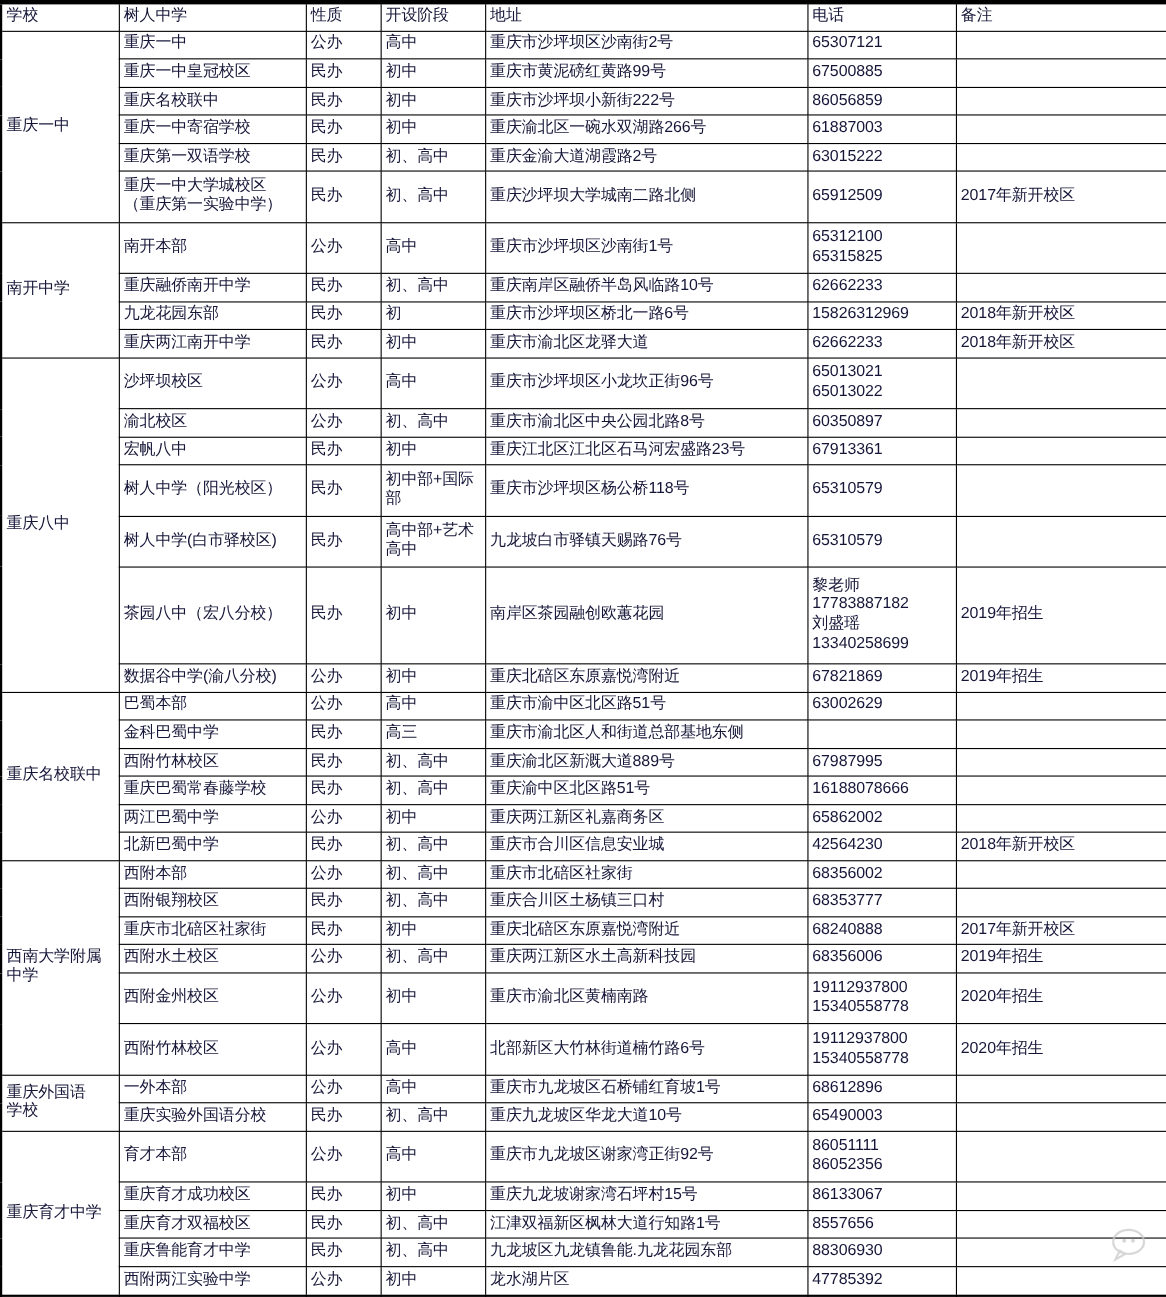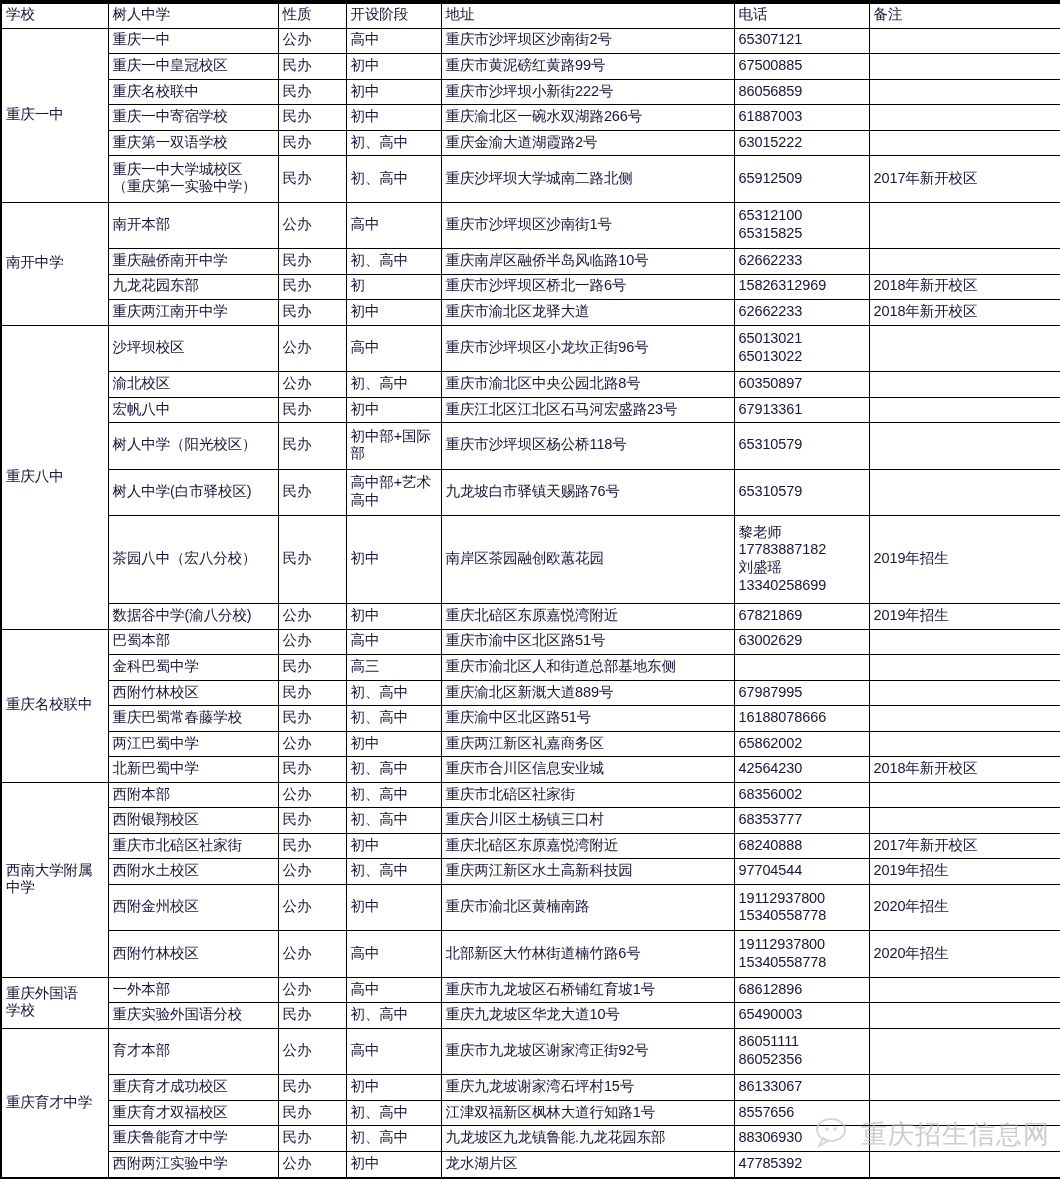--- a/index.html
+++ b/index.html
@@ -322,21 +322,21 @@
         <td>初中</td>
         <td>重庆北碚区东原嘉悦湾附近</td>
         <td>68240888</td>
         <td>2017年新开校区</td>
       </tr>
       <tr>
         <td>西附水土校区</td>
         <td>公办</td>
         <td>初、高中</td>
         <td>重庆两江新区水土高新科技园</td>
-        <td>97704544</td>
+        <td>68356006</td>
         <td>2019年招生</td>
       </tr>
       <tr>
         <td>西附金州校区</td>
         <td>公办</td>
         <td>初中</td>
         <td>重庆市渝北区黄楠南路</td>
         <td>19112937800
 15340558778</td>
         <td>2020年招生</td>
@@ -415,14 +415,13 @@
 
 <div id="watermark">
   <span class="wm-icon">
     <svg width="40" height="32" viewBox="0 0 40 32" aria-hidden="true">
       <ellipse cx="16" cy="14" rx="14" ry="11" fill="none" stroke="#c9c9c9" stroke-width="2"></ellipse>
       <path d="M8 22 L4 30 L13 25 Z" fill="none" stroke="#c9c9c9" stroke-width="2"></path>
       <circle cx="12" cy="13" r="1.8" fill="#c9c9c9"></circle>
       <circle cx="20" cy="13" r="1.8" fill="#c9c9c9"></circle>
     </svg>
   </span>
-  <span class="wm-text">重庆招生信息网</span>
 </div>
 
 </body></html>

